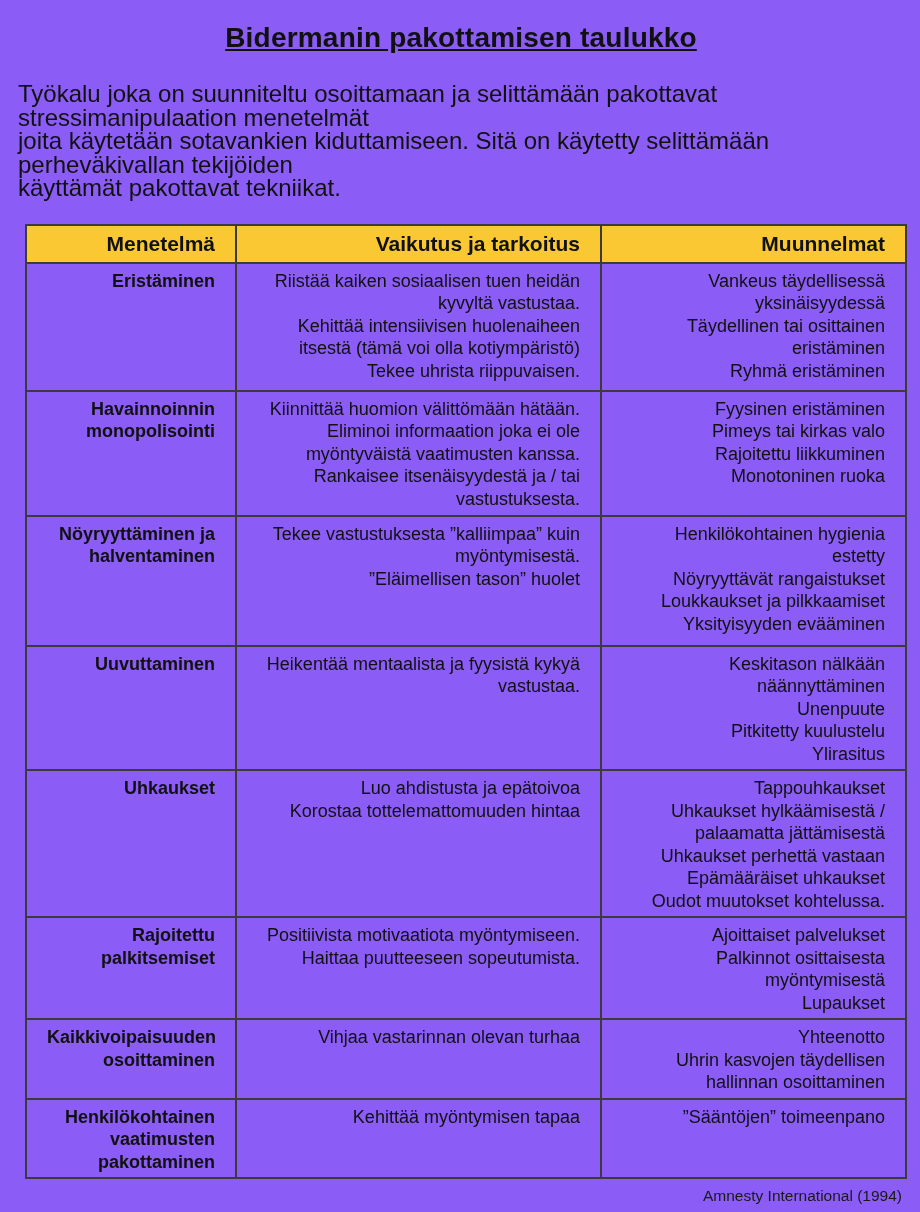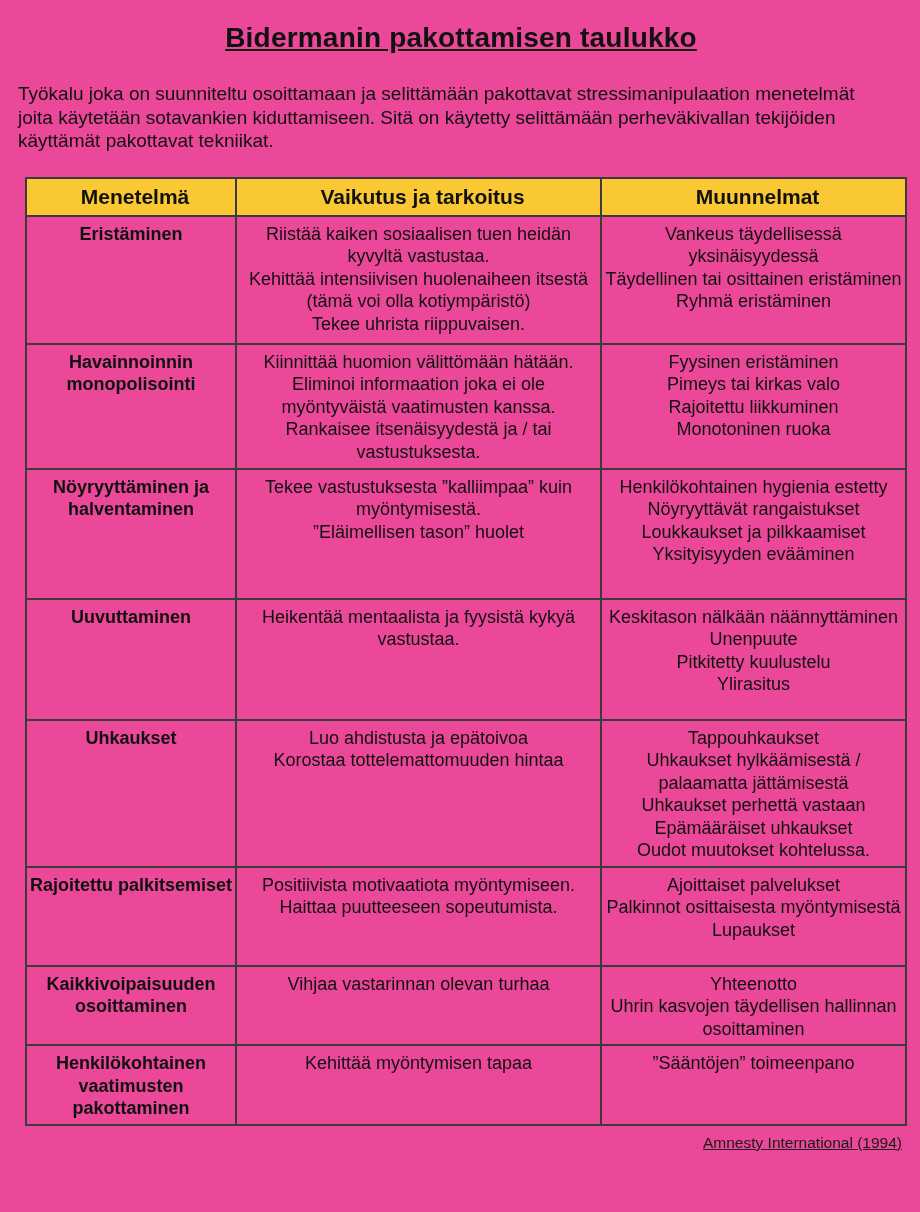--- a/index.html
+++ b/index.html
@@ -6,53 +6,53 @@
     margin: 0;
     padding: 0;
     background: #ffffff;
     font-family: "Liberation Sans", "DejaVu Sans", sans-serif;
     color: #111111;
   }
   .page {
     position: relative;
     width: 920px;
     height: 1212px;
-    background: #ec4899;
+    background: #8b5cf6;
     box-sizing: border-box;
     padding: 22px 16px 0 18px;
     overflow: hidden;
   }
   .doc-title {
     margin: 0 0 28px 0;
     text-align: center;
     font-size: 28px;
     font-weight: bold;
     text-decoration: underline;
     letter-spacing: 0.2px;
   }
   .intro-paragraph {
     margin: 0 0 24px 0;
-    font-size: 19px;
+    font-size: 24px;
     line-height: 23.5px;
     white-space: pre-line;
   }
   table.coercion-table {
     border-collapse: collapse;
     margin-left: 7px;
     width: 880px;
     table-layout: fixed;
   }
   .coercion-table col.c1 { width: 210px; }
   .coercion-table col.c2 { width: 365px; }
   .coercion-table col.c3 { width: 305px; }
   .coercion-table th, .coercion-table td {
     border: 2px solid var(--border-color, #3b3b3b);
     vertical-align: top;
-    text-align: center;
-    padding: 4px 0;
+    text-align: right;
+    padding: 4px 20px;
     box-sizing: border-box;
   }
   .coercion-table thead tr { height: 38px; }
   .coercion-table th {
     background: var(--header-bg, #f9c832);
     font-size: 21px;
     font-weight: bold;
     vertical-align: middle;
     padding-left: 8px;
   }
@@ -70,21 +70,20 @@
   .coercion-table tbody tr:nth-child(4) { height: 121px; }
   .coercion-table tbody tr:nth-child(5) { height: 146px; margin-top: 20px; }
   .coercion-table tbody tr:nth-child(6) { height: 99px; }
   .coercion-table tbody tr:nth-child(7) { height: 63px; }
   .coercion-table tbody tr:nth-child(8) { height: 74px; }
   .footer-credit {
     margin: 8px 2px 0 0;
     text-align: right;
     font-size: 15.5px;
     color: #1a1a1a;
-    text-decoration: underline;
   }
 </style>
 </head>
 <body>
 
 <div class="page">
 
   <h1 class="doc-title">Bidermanin pakottamisen taulukko</h1>
 
   <p class="intro-paragraph">Työkalu joka on suunniteltu osoittamaan ja selittämään pakottavat stressimanipulaation menetelmät

